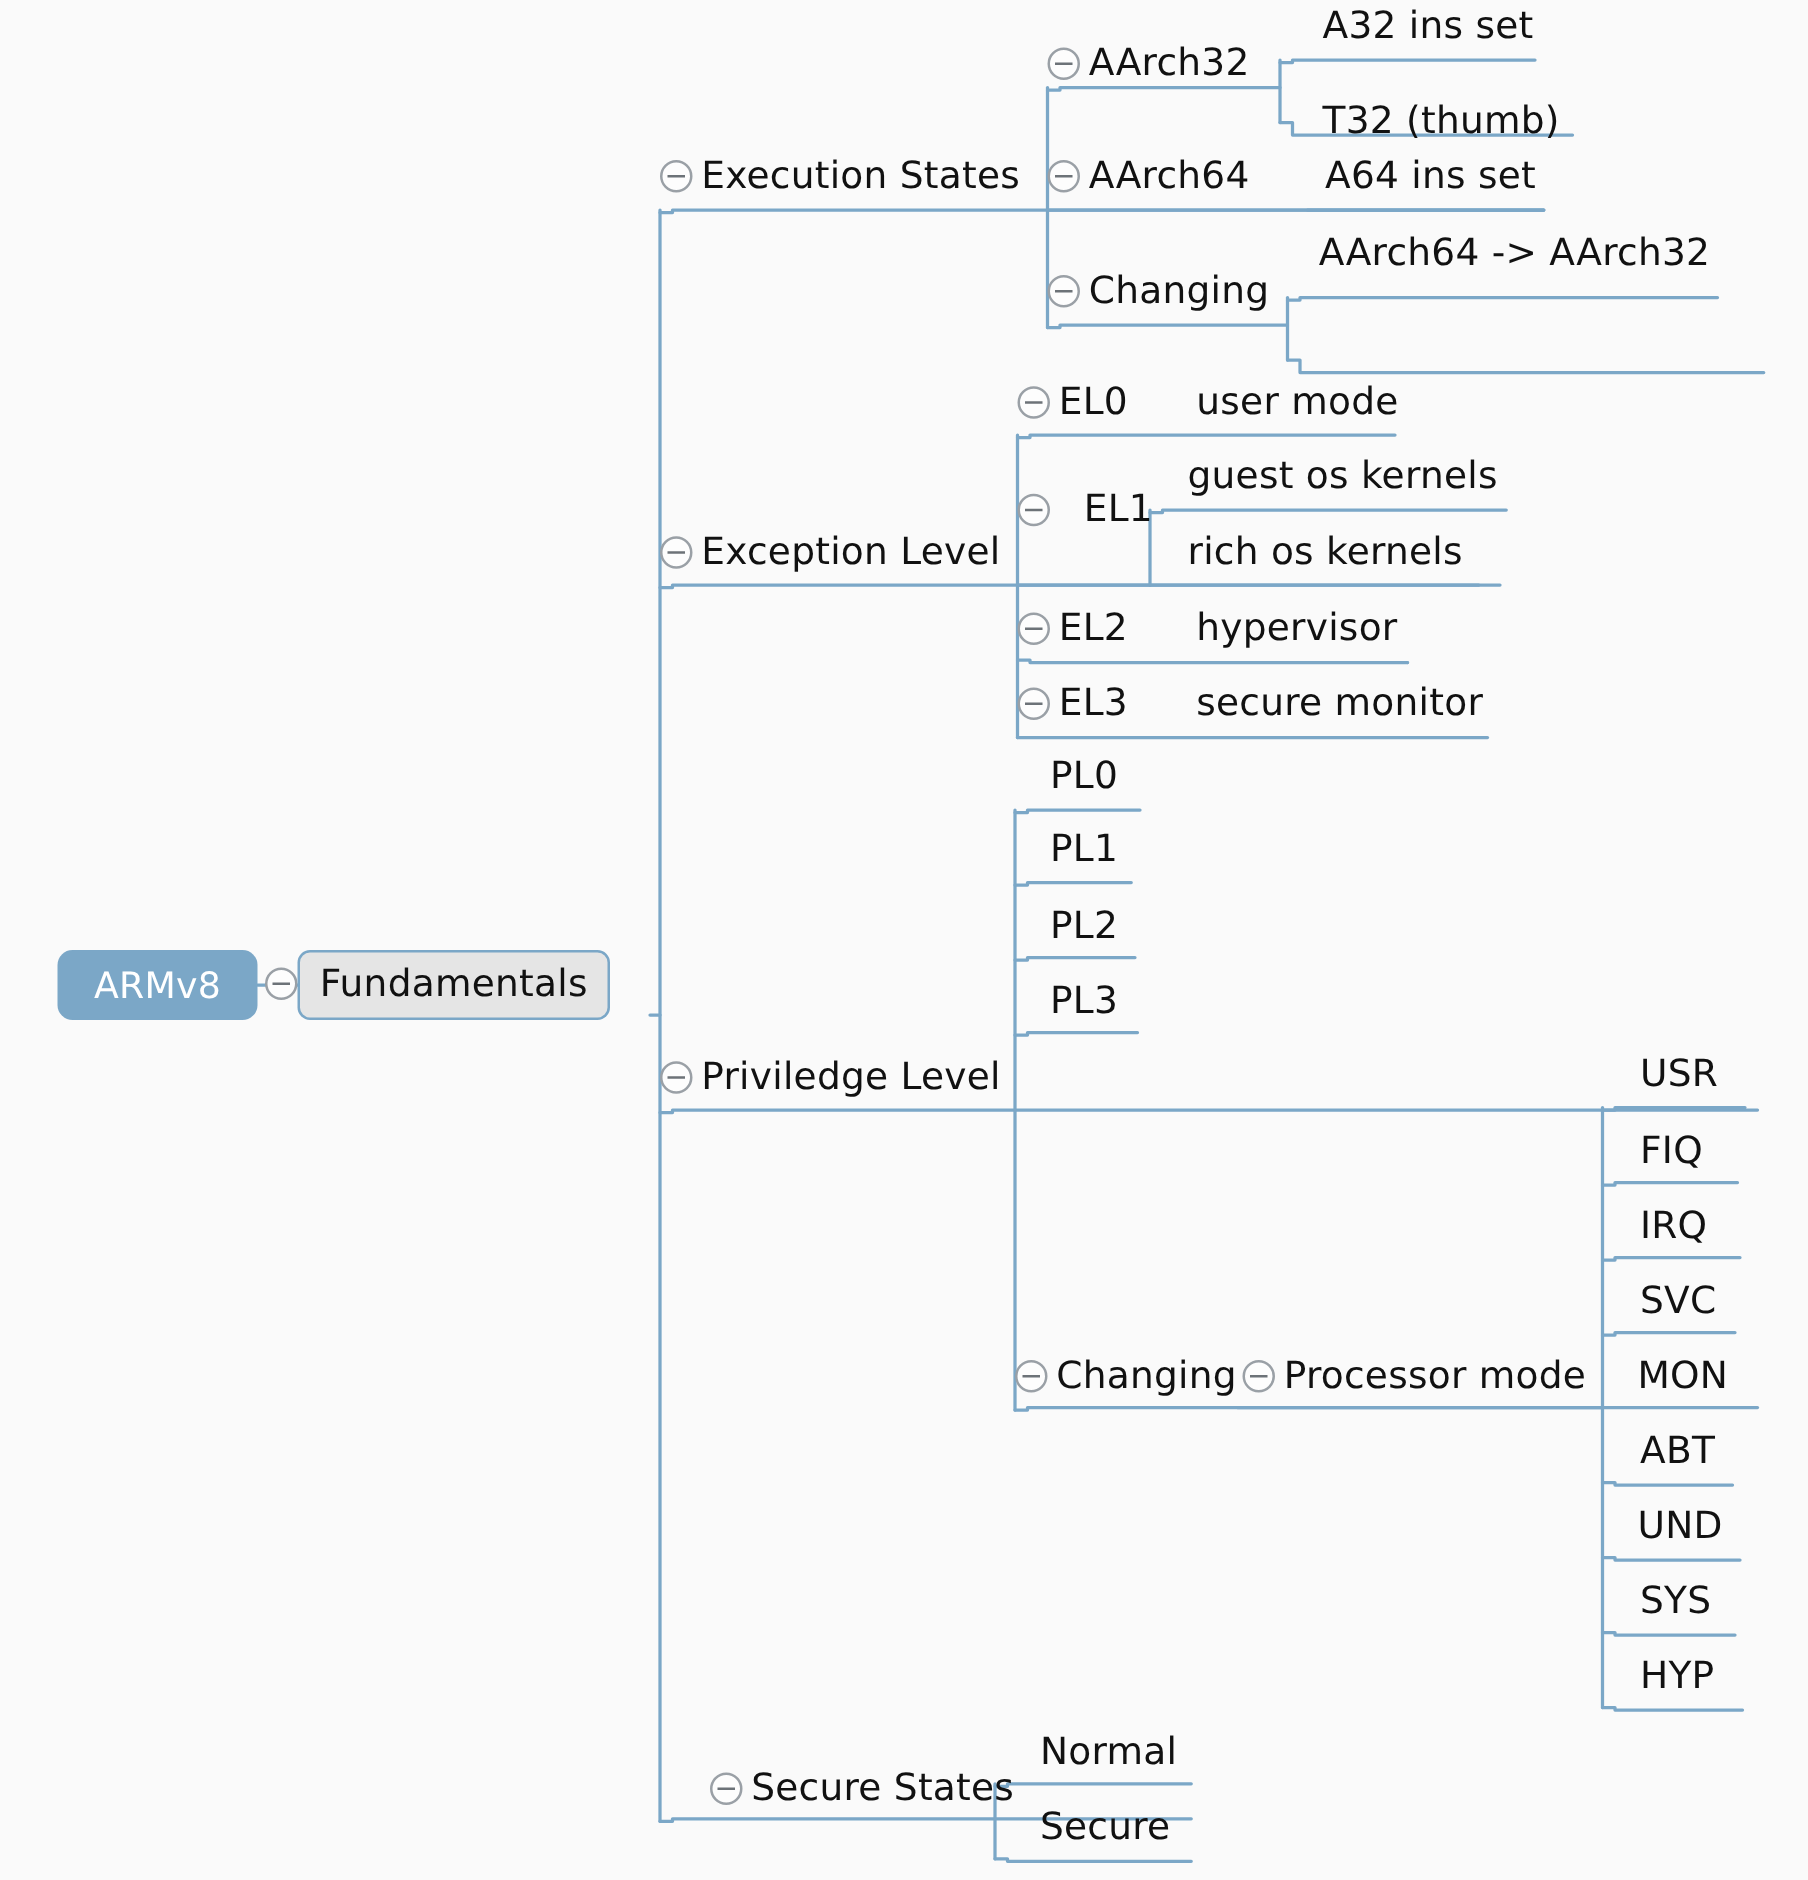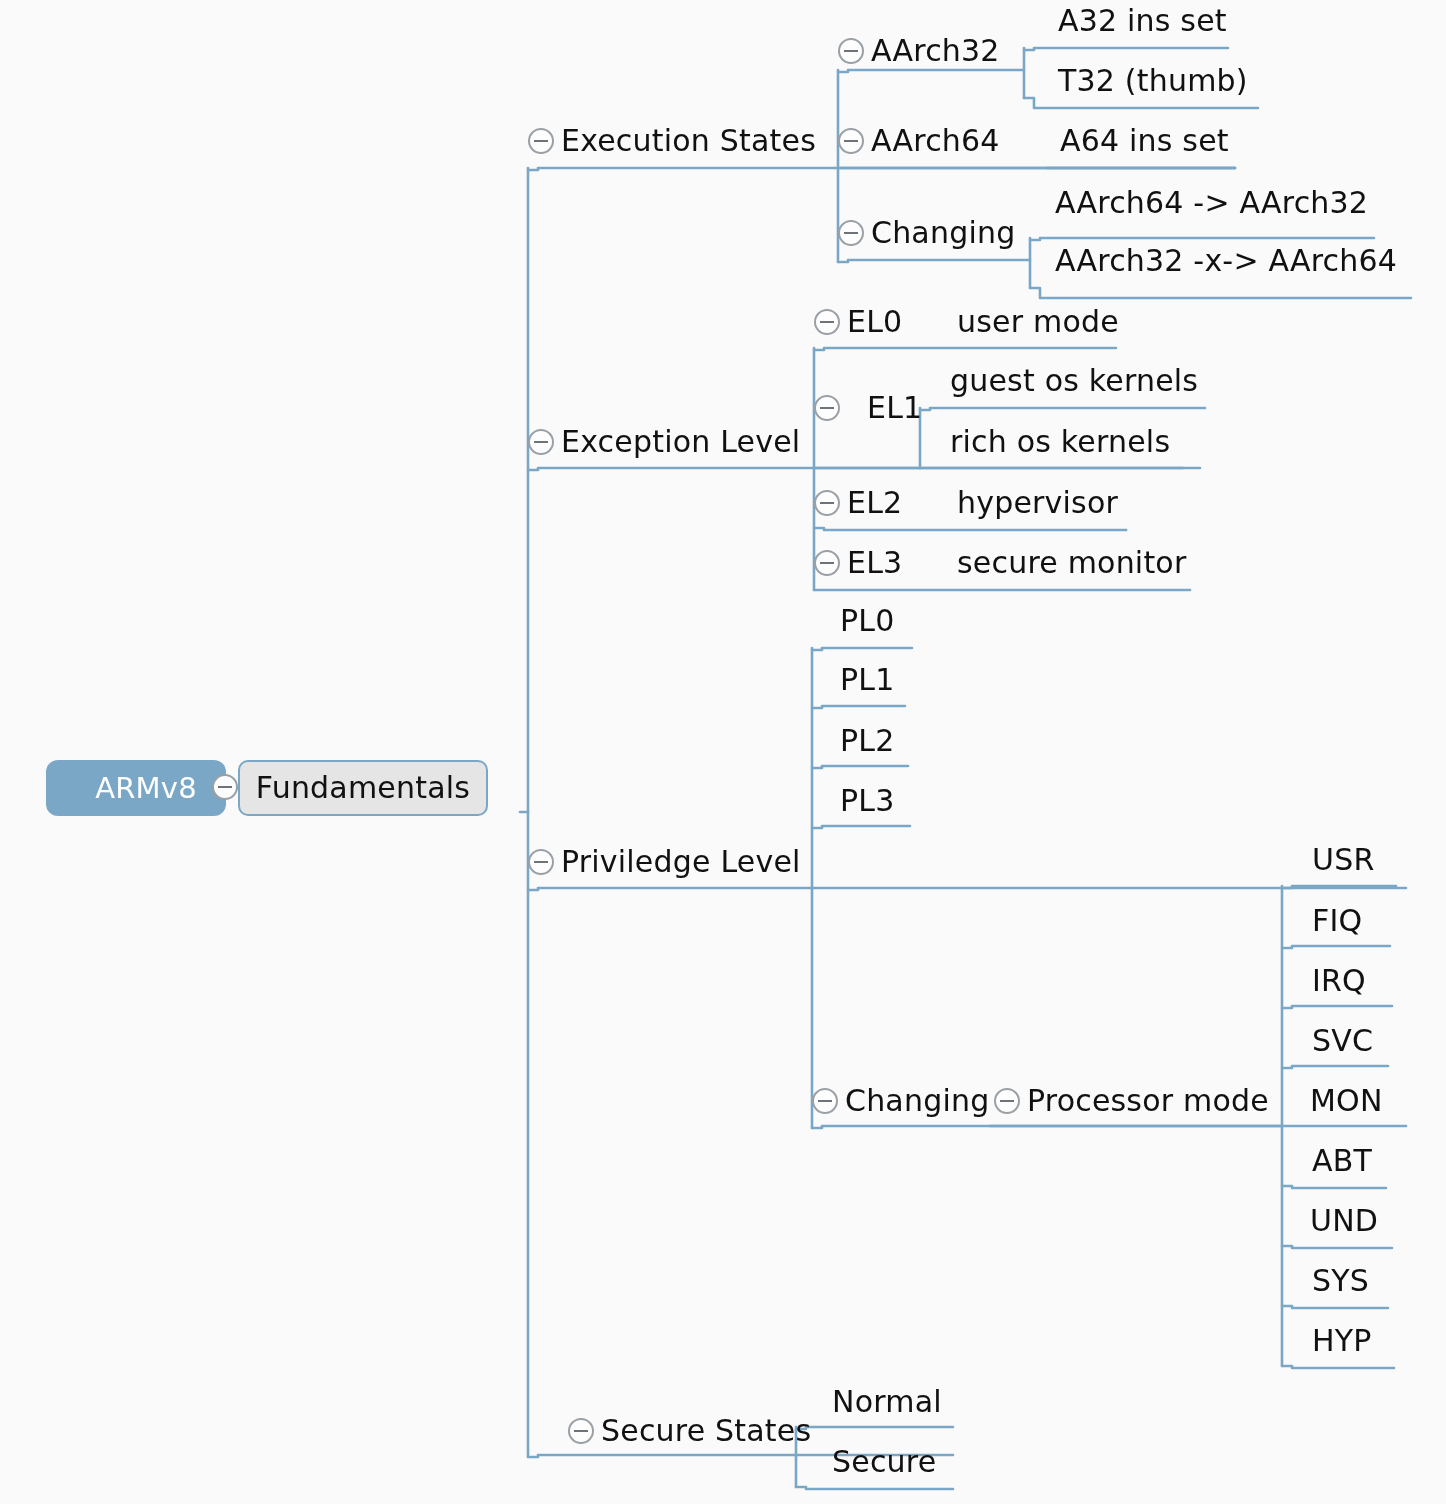--- a/index.html
+++ b/index.html
@@ -37,21 +37,20 @@
   }
   
   #root-node {
     left: 46px;
     top: 760px;
     width: 160px;
     height: 56px;
     background: #7ba7c7;
     border-radius: 12px;
     justify-content: center;
-    padding-left: 20px;
   }
   #root-node .label {
     color: #ffffff;
     font-size: 29px;
   }
   
   #fundamentals-node {
     left: 238px;
     top: 760px;
     width: 250px;
@@ -192,42 +191,39 @@
     <span class="label">Execution States</span>
   </div>
 
   <div class="node" style="left:838px; top:36px;">
     <span class="toggle"></span>
     <span class="label">AArch32</span>
   </div>
   <div class="node" style="left:1058px; top:6px;">
     <span class="label">A32 ins set</span>
   </div>
-  <div class="node" style="left:1058px; top:66px;">
+  <div class="node" style="left:1058px; top:82px;">
     <span class="label">T32 (thumb)</span>
   </div>
 
   <div class="node" style="left:838px; top:126px;">
     <span class="toggle"></span>
     <span class="label">AArch64</span>
   </div>
   <div class="node" style="left:1060px; top:126px;">
     <span class="label">A64 ins set</span>
   </div>
 
   <div class="node" style="left:838px; top:218px;">
     <span class="toggle"></span>
     <span class="label">Changing</span>
   </div>
   <div class="node" style="left:1055px; top:188px;">
     <span class="label">AArch64 -&gt; AArch32</span>
   </div>
-  <div class="node" style="left:1055px; top:246px;">
-    <span class="label">AArch32 -x-&gt; AArch64</span>
-  </div>
 
   <div class="node" style="left:528px; top:427px;">
     <span class="toggle"></span>
     <span class="label">Exception Level</span>
   </div>
 
   <div class="node" style="left:814px; top:307px;">
     <span class="toggle"></span>
     <span class="label">EL0</span>
   </div>

